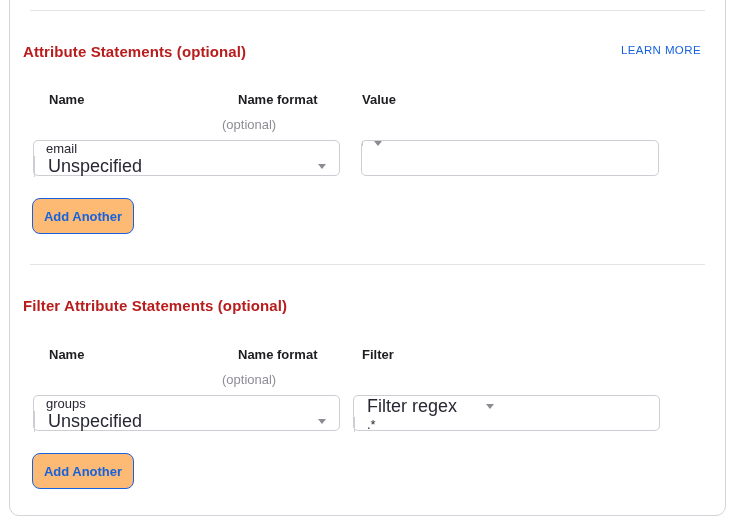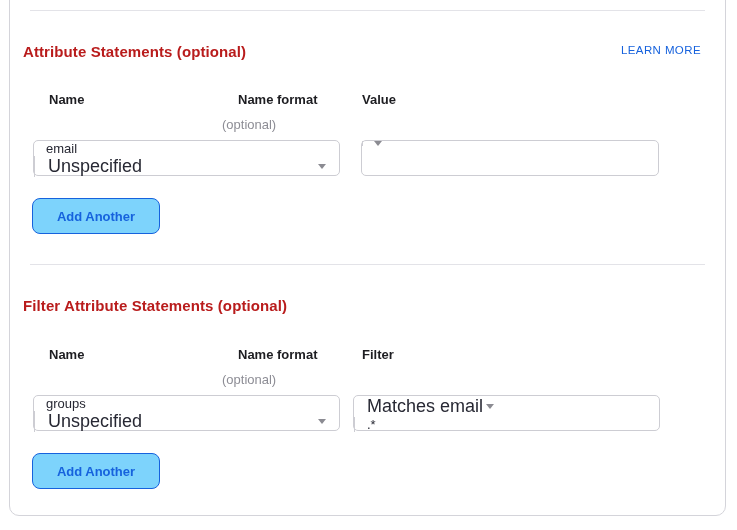--- a/index.html
+++ b/index.html
@@ -118,24 +118,24 @@
     width: 0; height: 0;
     border-left: 4px solid transparent;
     border-right: 4px solid transparent;
     border-top: 5px solid #8b8b92;
     flex: 0 0 auto;
   }
 
   .add-btn {
     position: absolute;
     left: 32px;
-    width: 128px; height: 36px;
+    width: 102px; height: 36px;
     border: 1px solid #1662dd;
     border-radius: 8px;
-    background: #7dd3fc;
+    background: #fdba74;
     color: #1662dd;
     font-family: inherit;
     font-size: 13px;
     font-weight: bold;
     cursor: pointer;
   }
   .b1 { top: 198px; }
   .b2 { top: 453px; }
 </style>
 </head>
@@ -182,19 +182,19 @@
 <div class="field-group fg-row2" style="left:33px; width:307px;">
   <input class="fg-input" style="width: 163px;" type="text" value="groups">
   <div class="fg-select fg-sep" style="flex:1;">
     <span>Unspecified</span>
     <span class="caret"></span>
   </div>
 </div>
 
 <div class="field-group fg-row2" style="left:353px; width:307px;">
   <div class="fg-select" style="width:153px;">
-    <span>Matches email</span>
+    <span>Filter regex</span>
     <span class="caret"></span>
   </div>
   <input class="fg-input fg-sep" style="flex: 1 1 0%;" type="text" value=".*">
 </div>
 
 <button class="add-btn b2">Add Another</button>
 
 </body></html>

